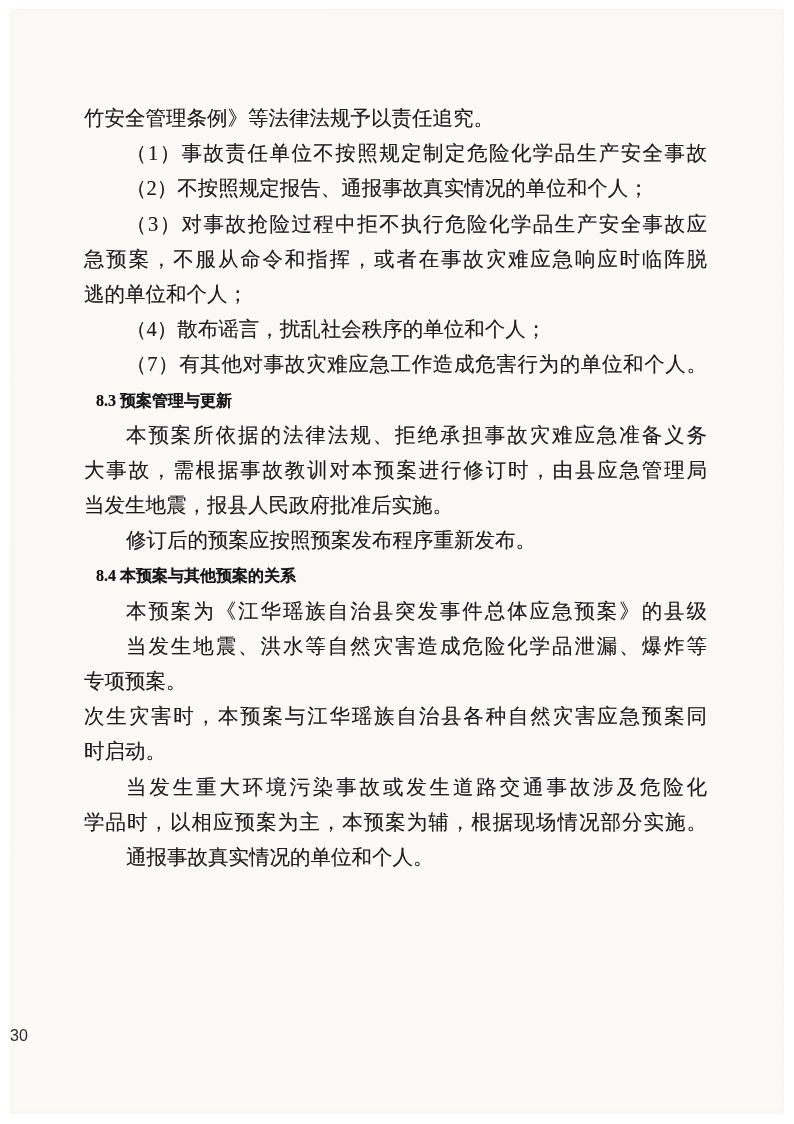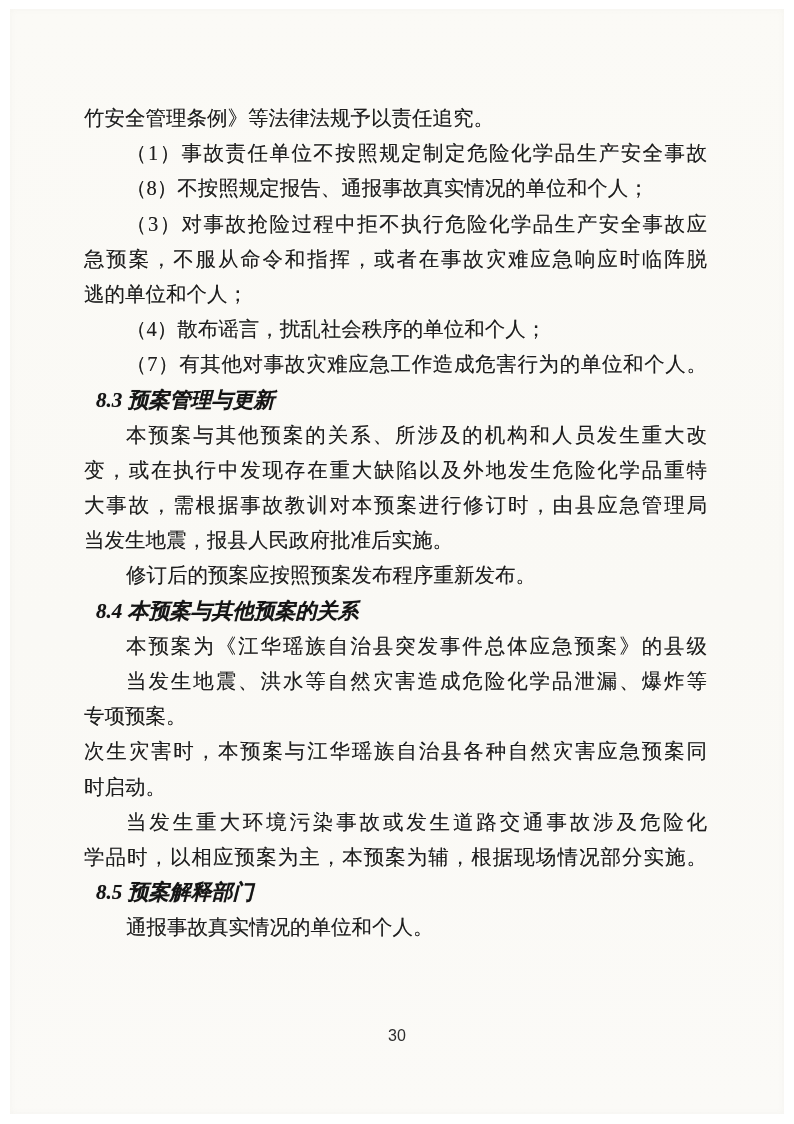--- a/index.html
+++ b/index.html
@@ -44,63 +44,60 @@
   .line.fill {
     text-align: justify;
     text-align-last: justify;
     text-justify: inter-character;
   }
   .line.indent {
     text-indent: 2.05em;
   }
   .line.heading {
     font-weight: bold;
-    font-size: 21px;
+    font-size: 16px;
     color: #141414;
     padding-left: 12px;
     text-shadow: 0 0 0.7px rgba(15,15,15,0.55);
-    font-style: italic;
   }
   .pagenum {
     position: absolute;
     left: 0;
     top: 1018px; 
     width: 774px;
-    text-align: center;
+    text-align: left;
     font-family: "Liberation Sans", "DejaVu Sans", sans-serif;
     font-size: 16px;
     color: #2c2c2c;
   }
 </style>
 </head>
 <body>
 
 <div class="scan-canvas">
   <div class="paper">
     <div class="textblock" id="doc">
         <div class="line">竹安全管理条例》等法律法规予以责任追究。</div>
         <div class="line indent fill">（1）事故责任单位不按照规定制定危险化学品生产安全事故</div>
-        <div class="line indent">（8）不按照规定报告、通报事故真实情况的单位和个人；</div>
+        <div class="line indent">（2）不按照规定报告、通报事故真实情况的单位和个人；</div>
         <div class="line indent fill">（3）对事故抢险过程中拒不执行危险化学品生产安全事故应</div>
         <div class="line fill">急预案，不服从命令和指挥，或者在事故灾难应急响应时临阵脱</div>
         <div class="line">逃的单位和个人；</div>
         <div class="line indent">（4）散布谣言，扰乱社会秩序的单位和个人；</div>
         <div class="line indent fill">（7）有其他对事故灾难应急工作造成危害行为的单位和个人。</div>
         <div class="line heading">8.3 预案管理与更新</div>
-        <div class="line indent fill">本预案与其他预案的关系、所涉及的机构和人员发生重大改</div>
-        <div class="line fill">变，或在执行中发现存在重大缺陷以及外地发生危险化学品重特</div>
+        <div class="line indent fill">本预案所依据的法律法规、拒绝承担事故灾难应急准备义务</div>
         <div class="line fill">大事故，需根据事故教训对本预案进行修订时，由县应急管理局</div>
         <div class="line">当发生地震，报县人民政府批准后实施。</div>
         <div class="line indent">修订后的预案应按照预案发布程序重新发布。</div>
         <div class="line heading">8.4 本预案与其他预案的关系</div>
         <div class="line indent fill">本预案为《江华瑶族自治县突发事件总体应急预案》的县级</div>
         <div class="line indent fill">当发生地震、洪水等自然灾害造成危险化学品泄漏、爆炸等</div>
         <div class="line">专项预案。</div>
         <div class="line fill">次生灾害时，本预案与江华瑶族自治县各种自然灾害应急预案同</div>
         <div class="line">时启动。</div>
         <div class="line indent fill">当发生重大环境污染事故或发生道路交通事故涉及危险化</div>
         <div class="line fill">学品时，以相应预案为主，本预案为辅，根据现场情况部分实施。</div>
-        <div class="line heading">8.5 预案解释部门</div>
         <div class="line indent">通报事故真实情况的单位和个人。</div>
       </div>
     <div class="pagenum">30</div>
   </div>
 </div>
 
 </body></html>

